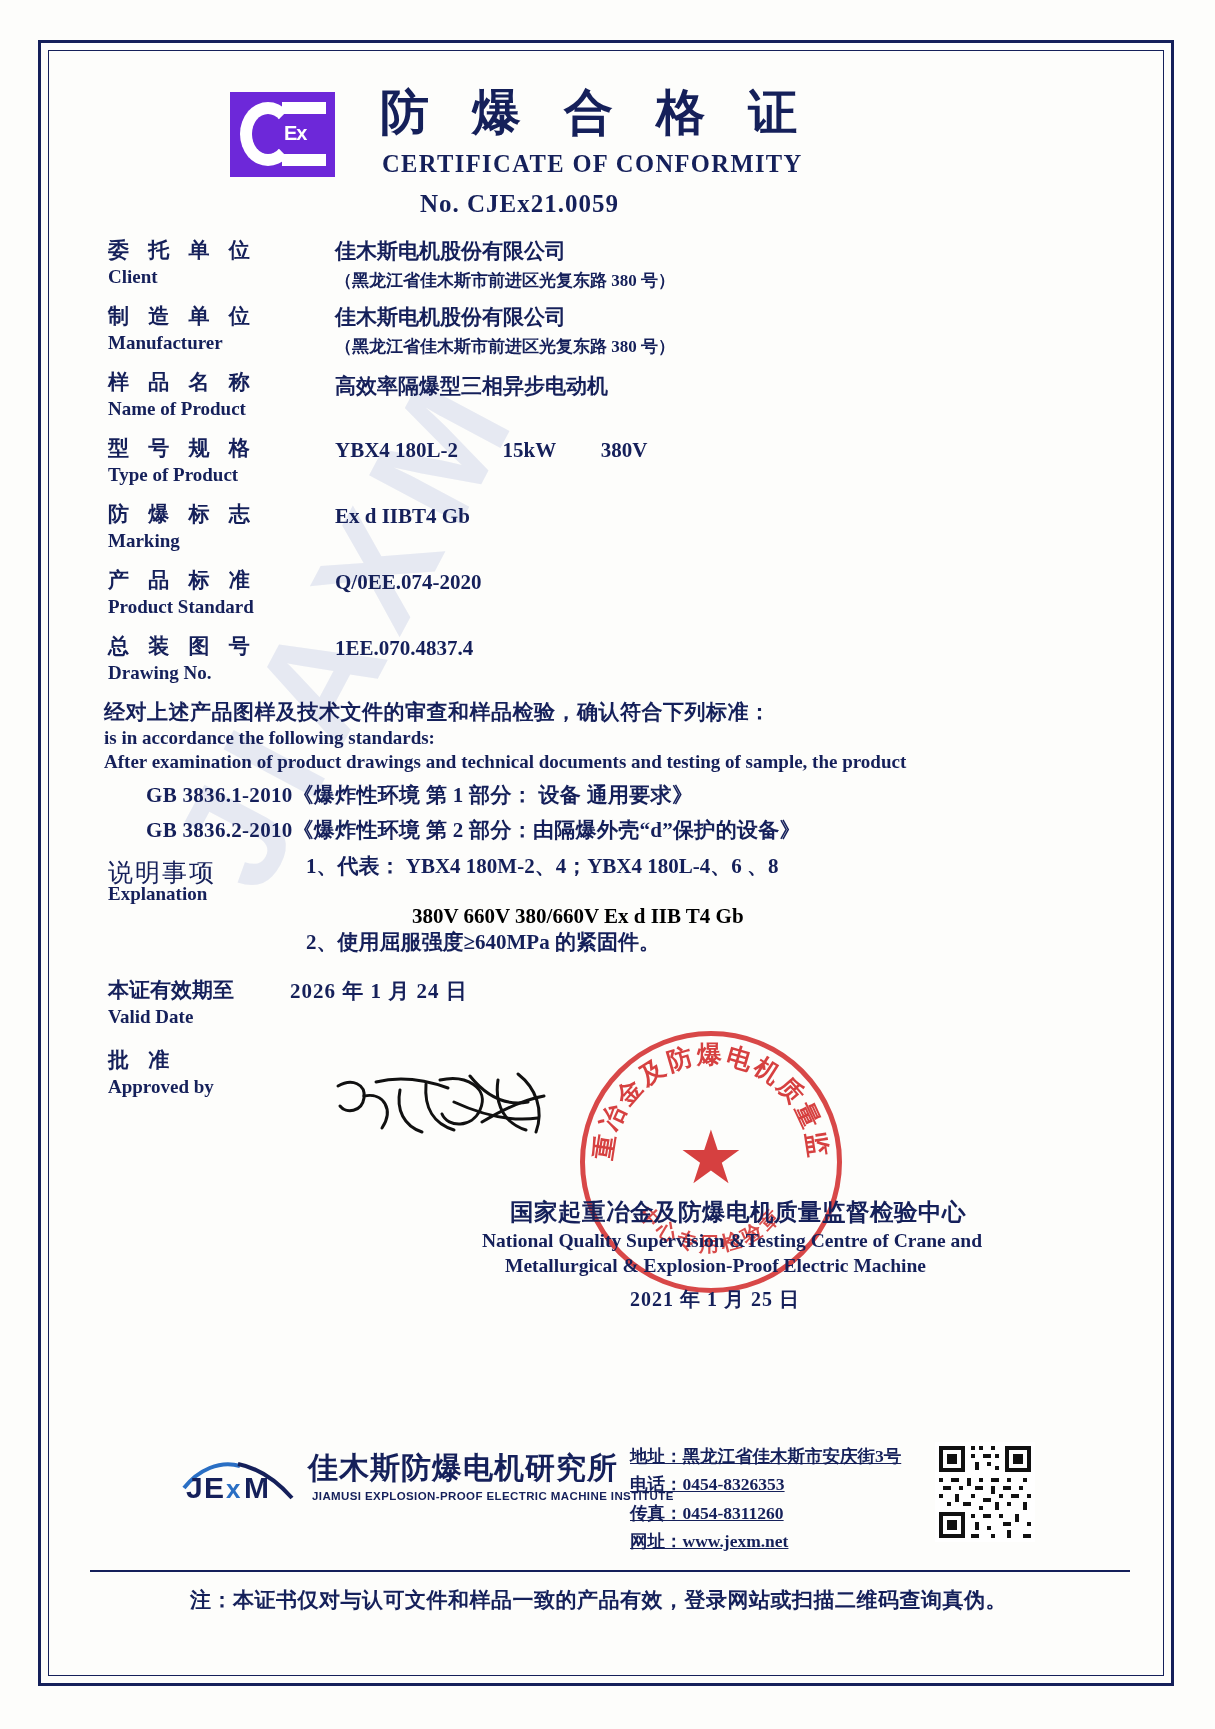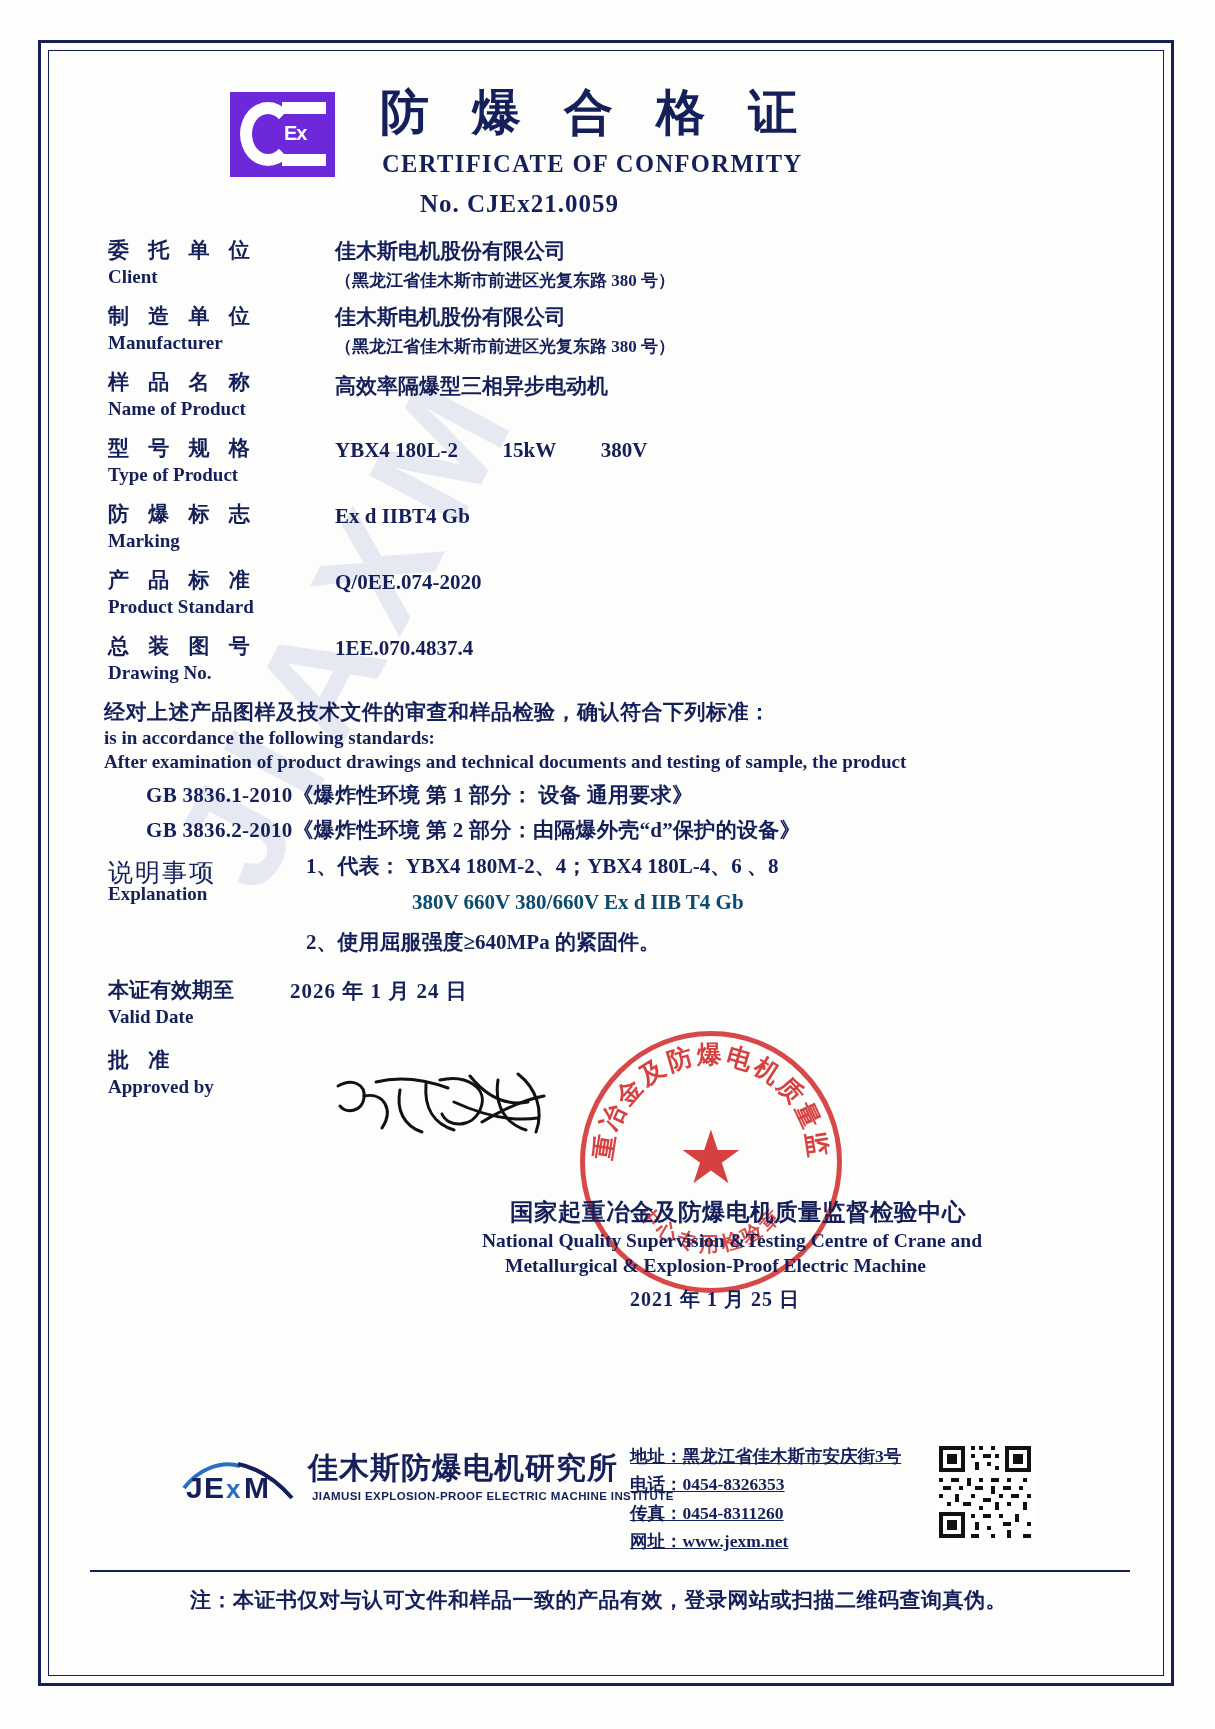--- a/index.html
+++ b/index.html
@@ -230,24 +230,24 @@
   }
   .exp-l1 {
     position: absolute;
     left: 216px; top: 0;
     font-size: 21px;
     font-weight: bold;
     color: #15205a;
   }
   .exp-l2 {
     position: absolute;
-    left: 322px; top: 38px;
-    font-size: 21px;
-    font-weight: bold;
-    color: #0c4a6e;
+    left: 322px; top: 52px;
+    font-size: 21px;
+    font-weight: bold;
+    color: #000000;
   }
   .exp-l3 {
     position: absolute;
     left: 216px; top: 76px;
     font-size: 21px;
     font-weight: bold;
     color: #15205a;
   }
 
   

